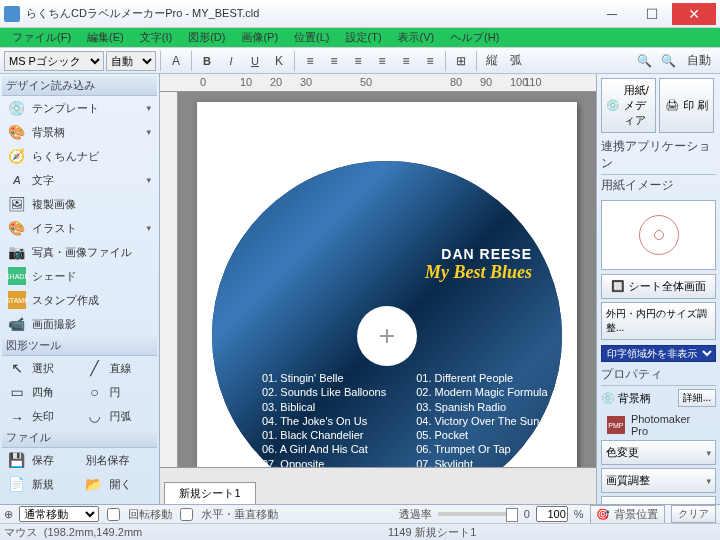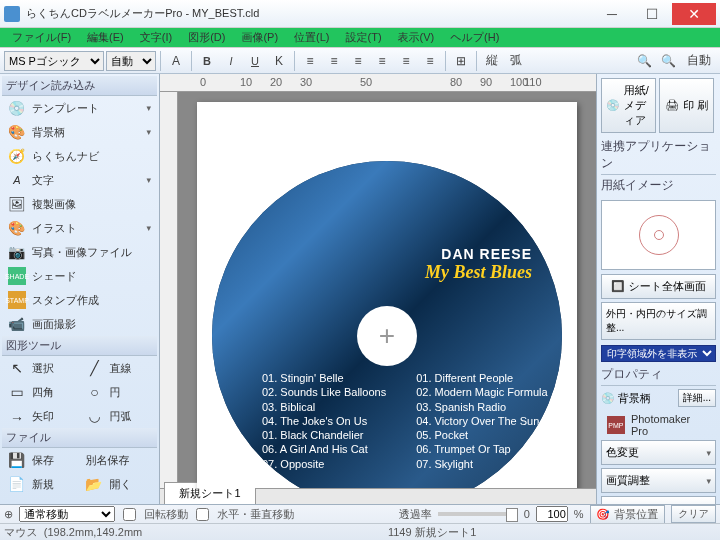--- a/index.html
+++ b/index.html
@@ -30,21 +30,21 @@
 .paper{width:380px;height:468px;background:#fff;box-shadow:2px 2px 6px rgba(0,0,0,.4);display:flex;align-items:center;justify-content:center;position:relative}
 .cd{width:350px;height:350px;border-radius:50%;background:radial-gradient(circle,#1a3a5a 0%,#2a5a8a 30%,#0a2a4a 70%,#1a3a5a 100%);position:relative;overflow:hidden}
 .cd-art{position:absolute;inset:0;background:linear-gradient(135deg,#1a4a7a 0%,#3a7aba 25%,#0a2a4a 50%,#2a5a8a 75%,#1a3a5a 100%)}
 .cd-hole{position:absolute;top:50%;left:50%;width:60px;height:60px;transform:translate(-50%,-50%);background:#fff;border-radius:50%;display:flex;align-items:center;justify-content:center;font-size:28px;color:#999}
 .cd-title{position:absolute;top:85px;right:30px;text-align:right}
 .cd-title .artist{color:#fff;font-weight:bold;font-size:14px;letter-spacing:1px}
 .cd-title .album{color:#ffd020;font-style:italic;font-weight:bold;font-size:18px;font-family:serif}
 .tracklist{position:absolute;bottom:40px;left:50px;right:50px;display:flex;gap:30px;font-size:8px;color:#fff}
 .tracklist .col{flex:1}
 .tracklist .track{white-space:nowrap;line-height:1.3}
-.tabbar{height:16px;background:#e8e8e8;border-top:1px solid #999;display:flex;align-items:flex-end;padding-left:4px}
+.tabbar{height:37px;background:#e8e8e8;border-top:1px solid #999;display:flex;align-items:flex-end;padding-left:4px}
 .tab{padding:3px 14px;background:#fff;border:1px solid #999;border-bottom:none;font-size:11px}
 .rightpanel{width:124px;background:linear-gradient(#eaf2fc,#d8e6f6);border-left:1px solid #a0b0c0;padding:4px;overflow-y:auto}
 .rbtn{display:flex;align-items:center;justify-content:center;padding:4px;background:linear-gradient(#fff,#e0e8f0);border:1px solid #a0b0c0;margin-bottom:3px;font-size:10px;gap:4px;cursor:pointer}
 .rbtn.half{width:48%;display:inline-flex}
 .rlabel{font-size:12px;color:#445;padding:2px 0;border-bottom:1px solid #b0c0d0}
 .preview-box{background:#fff;border:1px solid #a0b0c0;height:70px;margin:4px 0;display:flex;align-items:center;justify-content:center}
 .mini-cd{width:40px;height:40px;border:1px solid #d08080;border-radius:50%;position:relative}
 .mini-cd::after{content:"";position:absolute;top:50%;left:50%;width:8px;height:8px;transform:translate(-50%,-50%);border:1px solid #d08080;border-radius:50%}
 .rselect{width:100%;font-size:10px;margin:2px 0;background:#2040a0;color:#fff;border:1px solid #1a3080;padding:1px}
 .statusbar{height:36px;background:linear-gradient(#f0f4fa,#e0e8f2);border-top:1px solid #a0b0c0;display:flex;flex-direction:column}
@@ -310,21 +310,21 @@
       </div>
     <div class="rbtn">
         <span>位置調整</span>
       </div>
   </div>
 </div>
 
 <div class="statusbar">
   <div class="status-row">
     <span>⊕</span>
-    <select style="width:96px"><option>通常移動</option></select>
+    <select style="width:80px"><option>通常移動</option></select>
     <input type="checkbox" style="">
       <span>回転移動</span>
     <input type="checkbox" style="">
       <span>水平・垂直移動</span>
     <span style="flex:1"></span>
     <span>透過率</span>
     <div class="slider"></div>
     <span>0</span>
     <input type="text" style="width: 32px; text-align: right;" value="100">
     <span>%</span>

